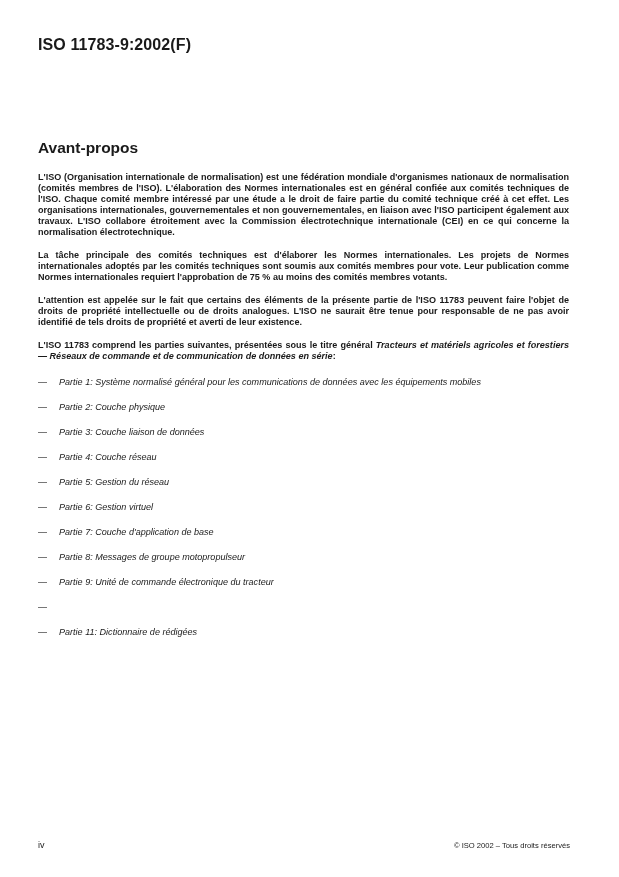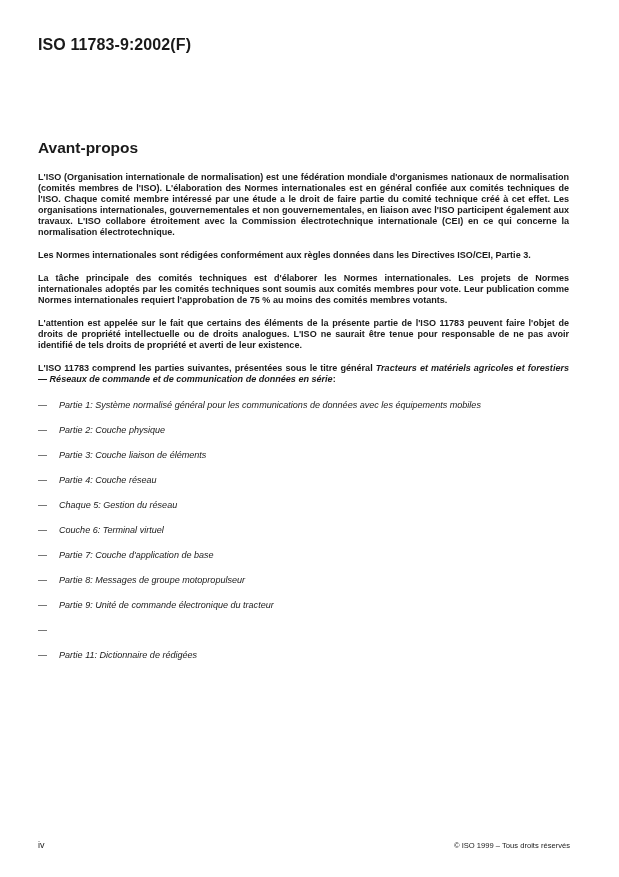--- a/index.html
+++ b/index.html
@@ -38,34 +38,33 @@
   </style>
 </head>
 <body>
 
 <div class="header">ISO 11783-9:2002(F)</div>
 
 <h1 class="title">Avant-propos</h1>
 
 <div class="content">
   <p>L'ISO (Organisation internationale de normalisation) est une fédération mondiale d'organismes nationaux de normalisation (comités membres de l'ISO). L'élaboration des Normes internationales est en général confiée aux comités techniques de l'ISO. Chaque comité membre intéressé par une étude a le droit de faire partie du comité technique créé à cet effet. Les organisations internationales, gouvernementales et non gouvernementales, en liaison avec l'ISO participent également aux travaux. L'ISO collabore étroitement avec la Commission électrotechnique internationale (CEI) en ce qui concerne la normalisation électrotechnique.</p>
-  <p>Les Normes internationales sont rédigées conformément aux règles données dans les Directives ISO/CEI, Partie 3.</p>
   <p>La tâche principale des comités techniques est d'élaborer les Normes internationales. Les projets de Normes internationales adoptés par les comités techniques sont soumis aux comités membres pour vote. Leur publication comme Normes internationales requiert l'approbation de 75 % au moins des comités membres votants.</p>
   <p>L'attention est appelée sur le fait que certains des éléments de la présente partie de l'ISO 11783 peuvent faire l'objet de droits de propriété intellectuelle ou de droits analogues. L'ISO ne saurait être tenue pour responsable de ne pas avoir identifié de tels droits de propriété et averti de leur existence.</p>
   <p style="margin-bottom:15px"><span>L'ISO 11783 comprend les parties suivantes, présentées sous le titre général </span><i>Tracteurs et matériels agricoles et forestiers — Réseaux de commande et de communication de données en série</i><span>:</span></p>
 
   <ul class="list">
     <li><span class="dash">—</span><span>Partie 1: Système normalisé général pour les communications de données avec les équipements mobiles</span></li>
     <li><span class="dash">—</span><span>Partie 2: Couche physique</span></li>
-    <li><span class="dash">—</span><span>Partie 3: Couche liaison de éléments</span></li>
+    <li><span class="dash">—</span><span>Partie 3: Couche liaison de données</span></li>
     <li><span class="dash">—</span><span>Partie 4: Couche réseau</span></li>
-    <li><span class="dash">—</span><span>Chaque 5: Gestion du réseau</span></li>
-    <li><span class="dash">—</span><span>Couche 6: Terminal virtuel</span></li>
+    <li><span class="dash">—</span><span>Partie 5: Gestion du réseau</span></li>
+    <li><span class="dash">—</span><span>Partie 6: Gestion virtuel</span></li>
     <li><span class="dash">—</span><span>Partie 7: Couche d'application de base</span></li>
     <li><span class="dash">—</span><span>Partie 8: Messages de groupe motopropulseur</span></li>
     <li><span class="dash">—</span><span>Partie 9: Unité de commande électronique du tracteur</span></li>
     <li><span class="dash">—</span></li>
     <li><span class="dash">—</span><span>Partie 11: Dictionnaire de rédigées</span></li>
   </ul>
 </div>
 
 <div class="footer-left">iv</div>
-<div class="footer-right">© ISO 1999 – Tous droits réservés</div>
+<div class="footer-right">© ISO 2002 – Tous droits réservés</div>
 
 </body></html>

